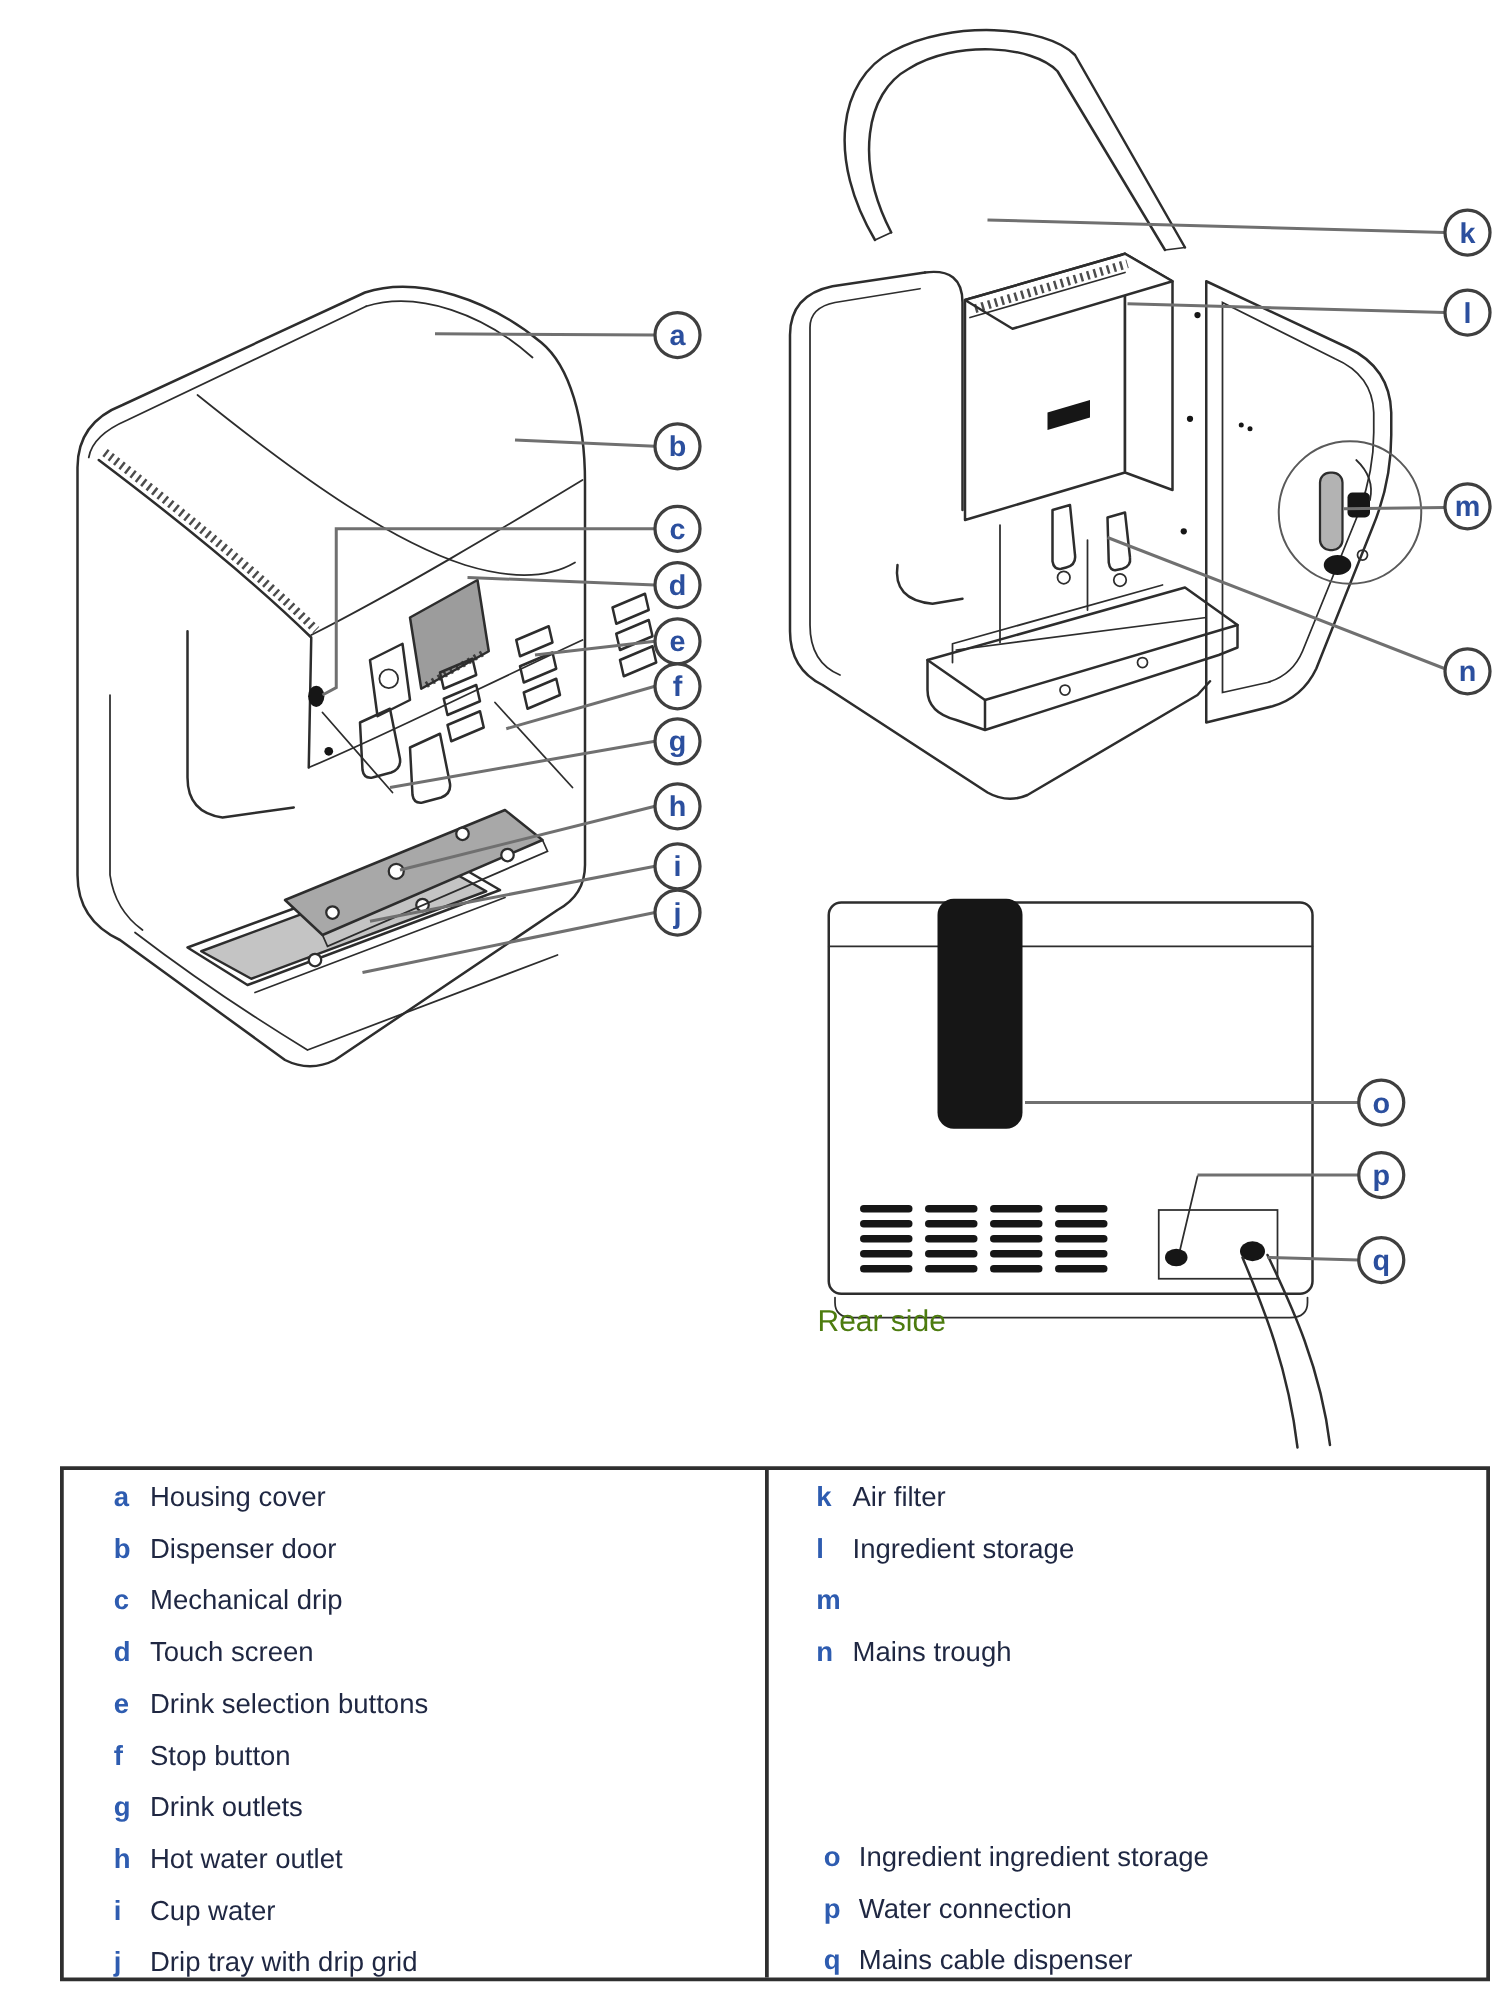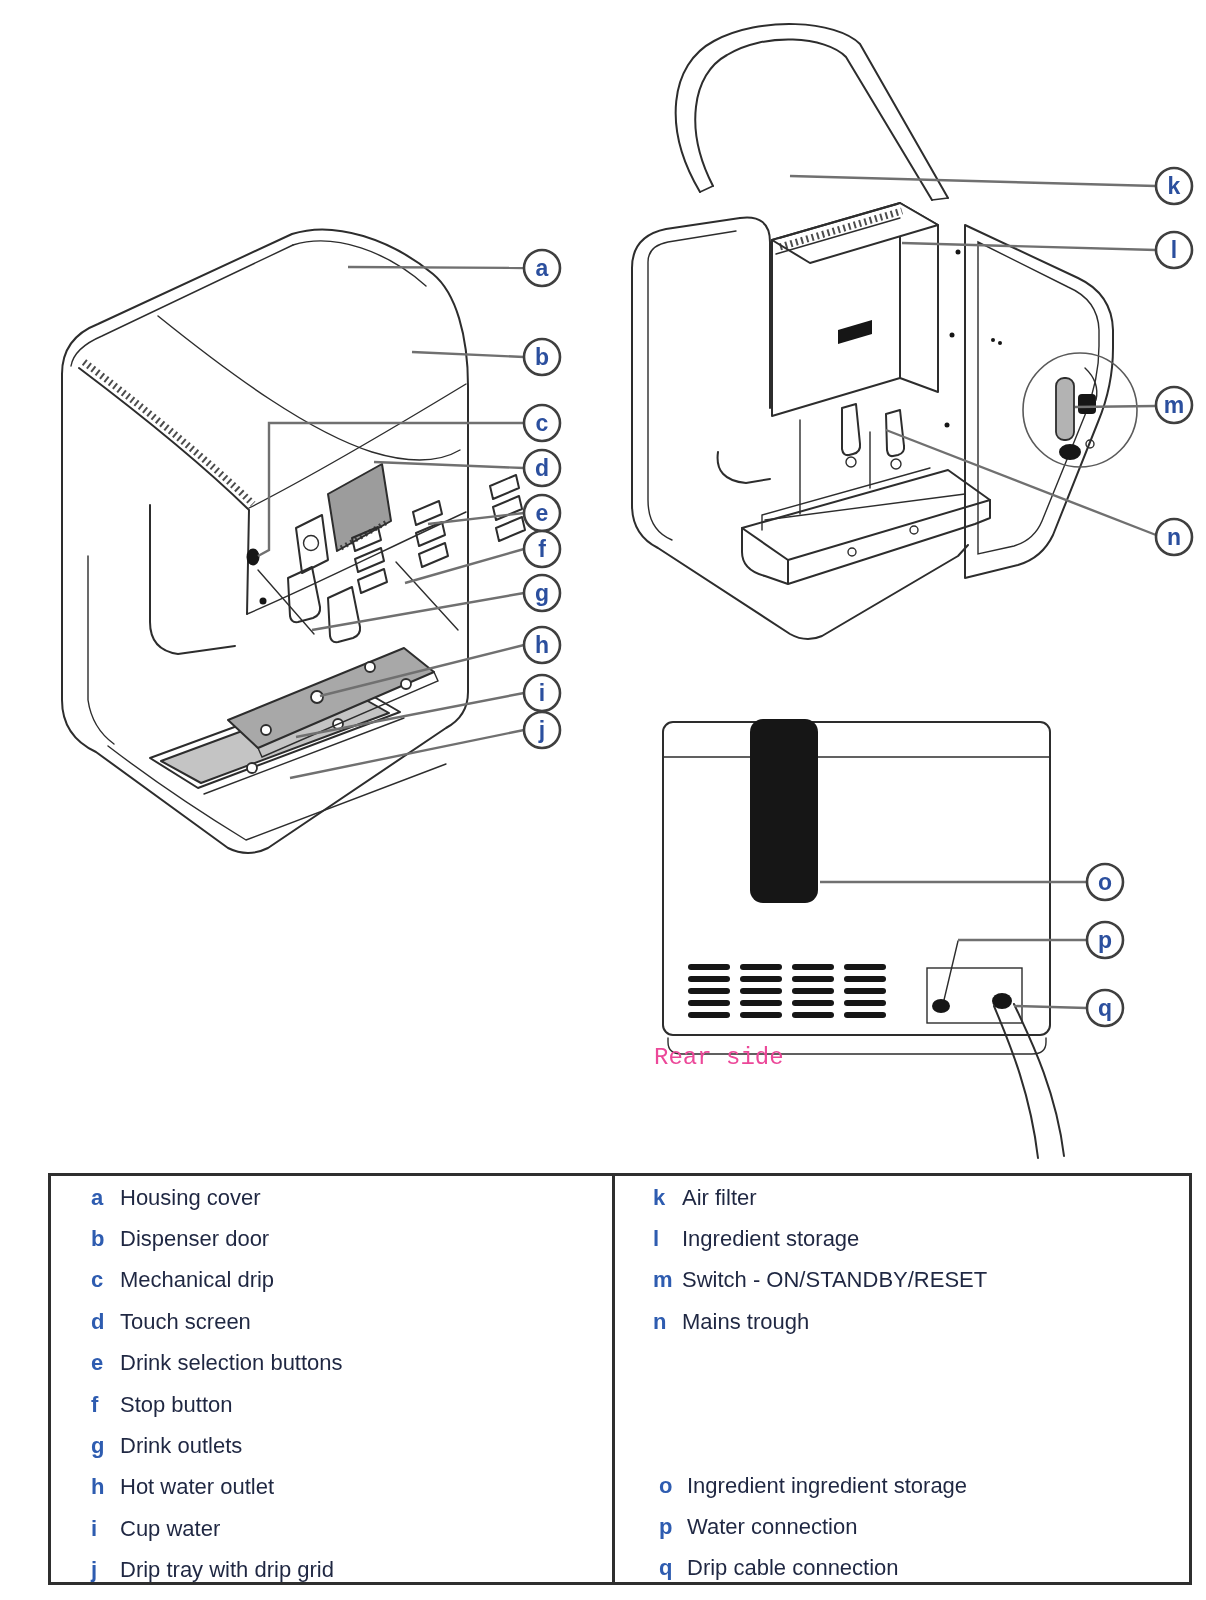--- a/index.html
+++ b/index.html
@@ -14,21 +14,21 @@
   .col{font-family:"Liberation Sans",sans-serif;font-weight:bold;font-size:23px;fill:#2b4f9e;text-anchor:middle;}
   .dk{fill:#161616;stroke:none;}
   .grayfill{fill:#9c9c9c;stroke:#2d2d2d;stroke-width:2;stroke-linejoin:round;}
   .trayfill{fill:#a8a8a8;stroke:#2d2d2d;stroke-width:2;stroke-linejoin:round;}
   .dripfill{fill:#c4c4c4;stroke:#2d2d2d;stroke-width:2;stroke-linejoin:round;}
   .whitefill{fill:#ffffff;stroke:#2d2d2d;stroke-width:2;stroke-linejoin:round;}
   .hole{fill:#ffffff;stroke:#2d2d2d;stroke-width:1.8;}
   .switchfill{fill:#b3b3b3;stroke:#2d2d2d;stroke-width:1.8;}
   .detailcircle{fill:none;stroke:#5a5a5a;stroke-width:1.6;}
 
-  #rear-caption{position:absolute;left:654px;top:1044px;font-size:24px;color:#ec4899;font-family:Liberation Mono, monospace;}
+  #rear-caption{position:absolute;left:654px;top:1044px;font-size:24px;color:#4d7c0f;}
 
   #legend{position:absolute;left:48px;top:1173px;width:1144px;height:412px;border:3px solid #2f2f2f;box-sizing:border-box;display:flex;background:#fff;}
   .colL{width:561px;position:relative;padding-top:1px;}
   .colR{flex:1;border-left:3px solid #2f2f2f;position:relative;padding-top:1px;}
   .lrow{height:41.4px;display:flex;align-items:center;padding-left:40px;font-size:22px;color:#1f2742;}
   .colR .lrow{padding-left:38px;}
   .lrow .k{display:inline-block;width:29px;font-weight:bold;color:#2e5cb0;flex:0 0 auto;}
   #rear-heading{position:absolute;left:18px;top:248px;height:41px;display:flex;align-items:center;font-size:22px;color:#1f2742;}
   #rear-items{position:absolute;left:0;top:289px;right:0;}
   #rear-items .lrow{padding-left:44px;}
@@ -319,36 +319,35 @@
     <div class="lrow">
           <span class="k">k</span>
           <span>Air filter</span>
         </div>
     <div class="lrow">
           <span class="k">l</span>
           <span>Ingredient storage</span>
         </div>
     <div class="lrow">
           <span class="k">m</span>
-          <span>Switch - ON/STANDBY/RESET</span>
         </div>
     <div class="lrow">
           <span class="k">n</span>
           <span>Mains trough</span>
         </div>
     <div id="rear-items">
       <div class="lrow">
             <span class="k">o</span>
             <span>Ingredient ingredient storage</span>
           </div>
       <div class="lrow">
             <span class="k">p</span>
             <span>Water connection</span>
           </div>
       <div class="lrow">
             <span class="k">q</span>
-            <span>Drip cable connection</span>
+            <span>Mains cable dispenser</span>
           </div>
     </div>
   </div>
 </div>
 
 </div>
 
 </body></html>

